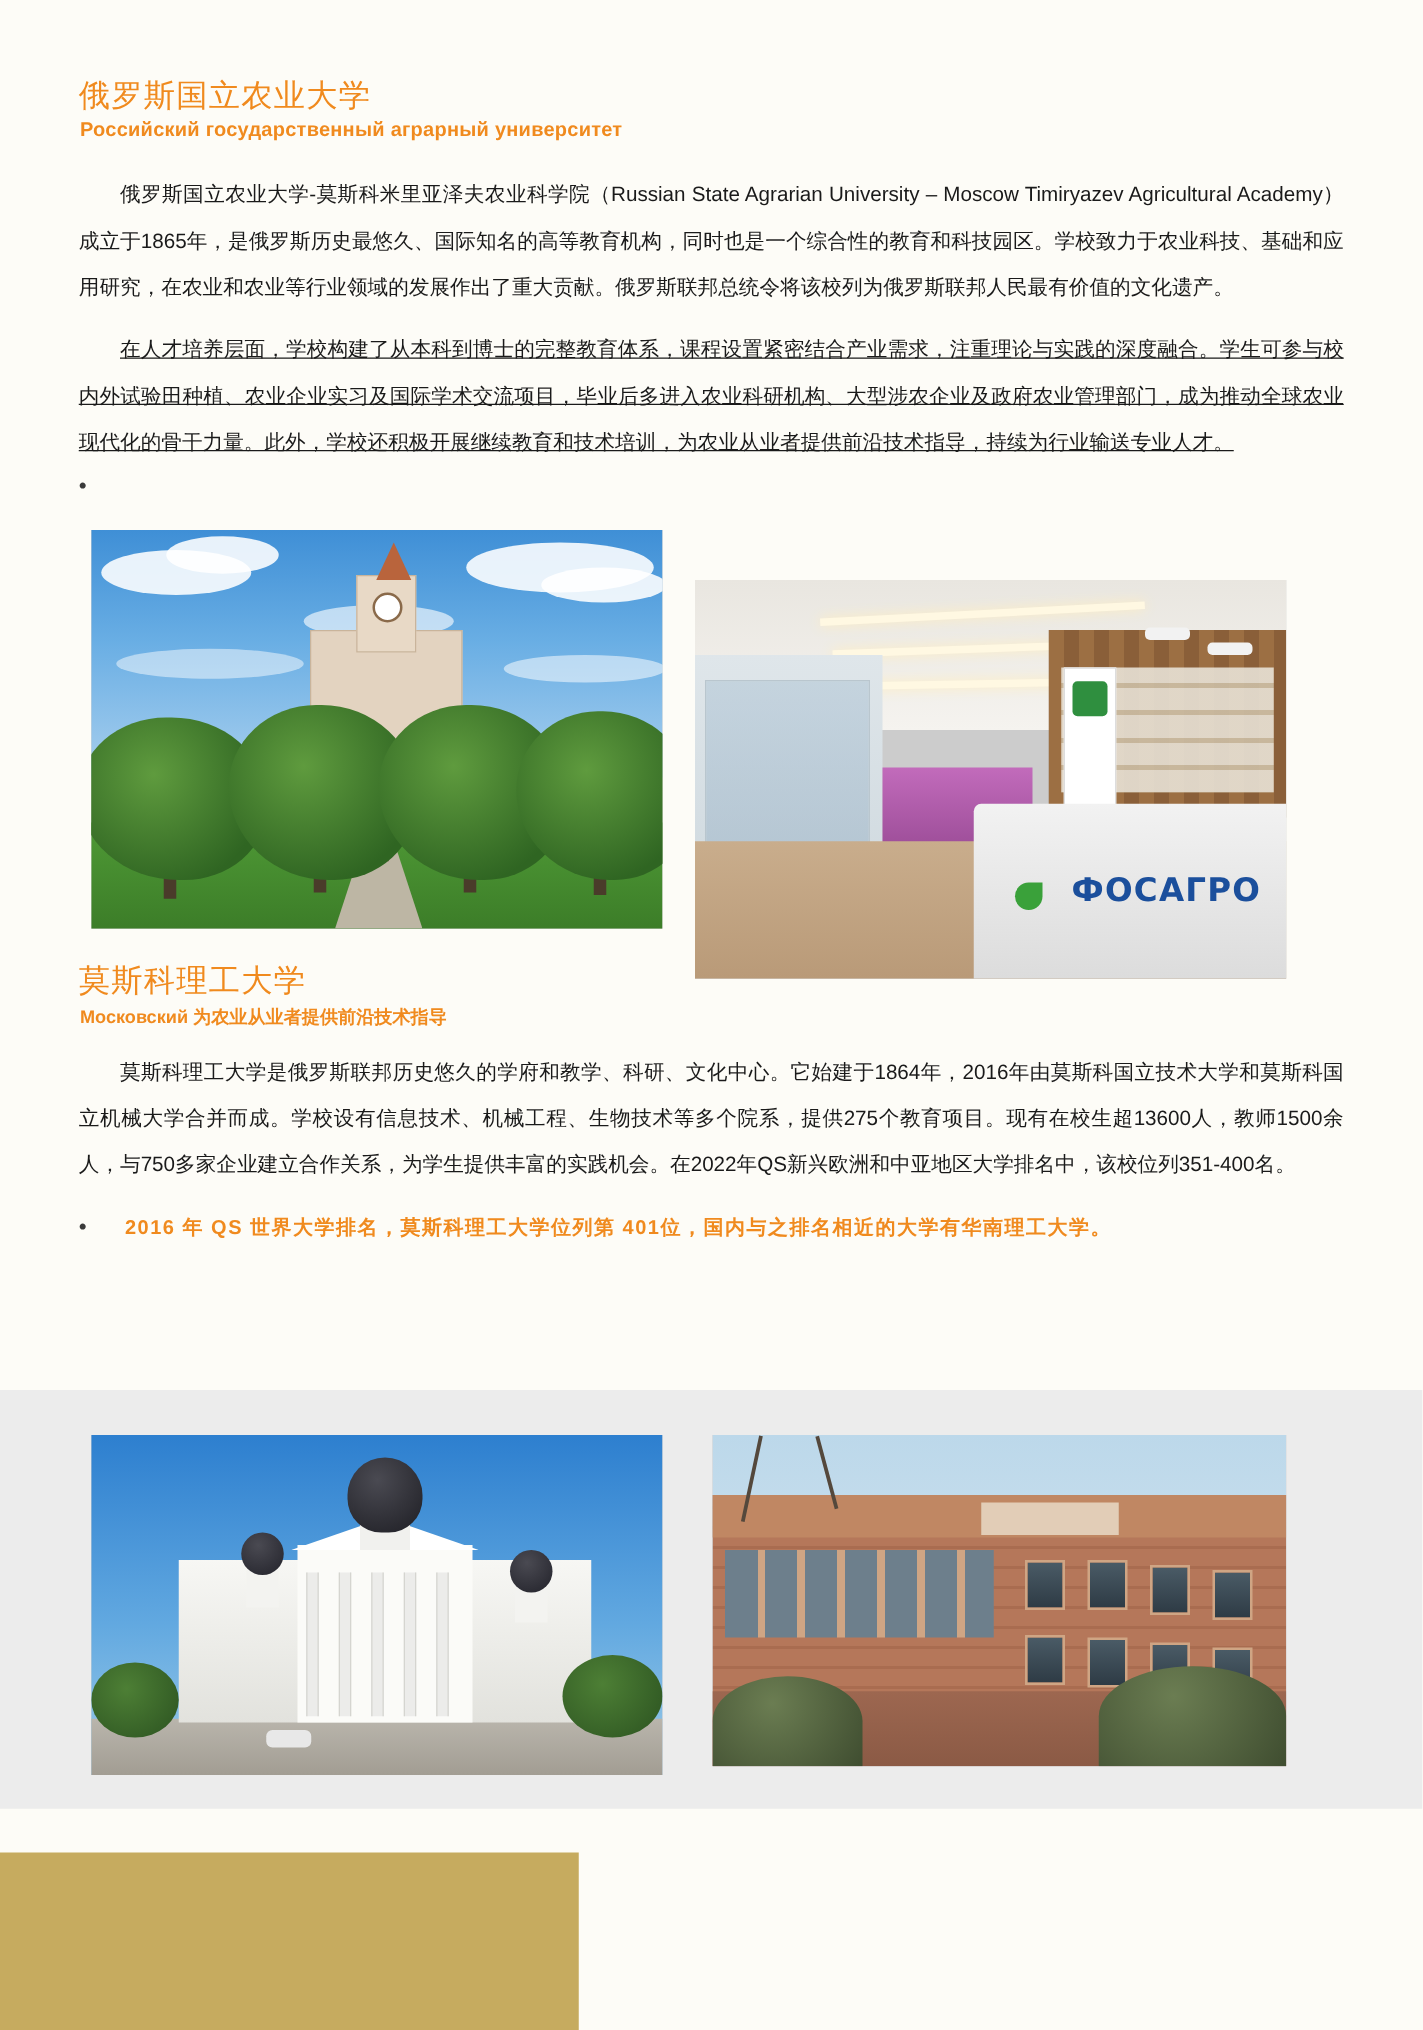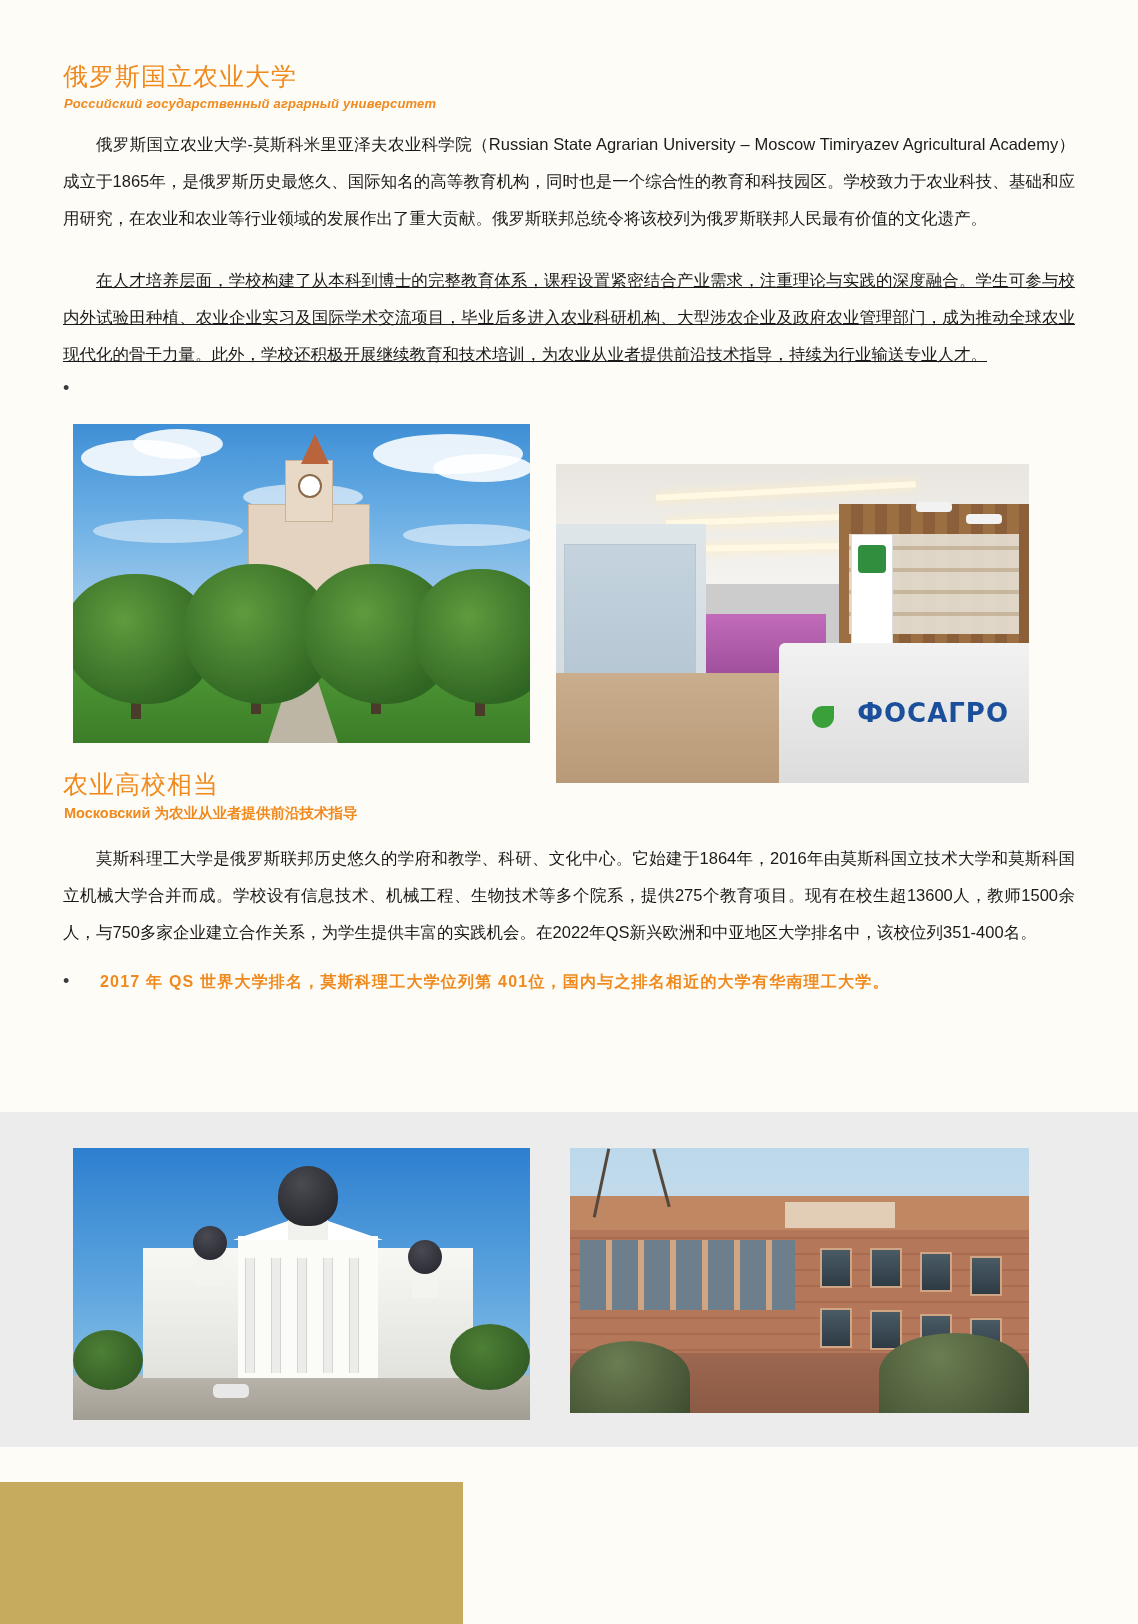--- a/index.html
+++ b/index.html
@@ -33,37 +33,36 @@
     top: 60px;
     font-size: 25px;
     color: #f08a1e;
     letter-spacing: 1px;
     font-weight: 500;
   }
   .title-ru {
     position: absolute;
     left: 64px;
     top: 96px;
-    font-size: 13px;
+    font-size: 16px;
     color: #f08a1e;
     font-weight: bold;
     letter-spacing: 0.2px;
-    font-style: italic;
   }
   .para {
     position: absolute;
     color: #1a1a1a;
     font-size: 16.5px;
     line-height: 37px;
     text-align: justify;
     text-justify: inter-character;
   }
   #p1 {
     left: 63px;
-    top: 126px;
+    top: 138px;
     width: 1012px;
     text-indent: 33px;
   }
   #p2 {
     left: 63px;
     top: 262px;
     width: 1012px;
     text-indent: 33px;
     text-decoration: underline;
   }
@@ -441,28 +440,28 @@
       <div class="lamp l1"></div>
       <div class="lamp l2"></div>
       <div class="counter"></div>
       <div class="leafmark"></div>
       <div class="logo">ФОСАГРО</div>
       <span class="sr-only">ФОСАГРО 企业展厅接待台</span>
     </div>
   </div>
 
   <div class="sec2">
-    <div class="title2-cn">农业高校相当</div>
+    <div class="title2-cn">莫斯科理工大学</div>
     <div class="title2-ru">Московский 为农业从业者提供前沿技术指导</div>
 
     <div class="para" id="p3">莫斯科理工大学是俄罗斯联邦历史悠久的学府和教学、科研、文化中心。它始建于1864年，2016年由莫斯科国立技术大学和莫斯科国立机械大学合并而成。学校设有信息技术、机械工程、生物技术等多个院系，提供275个教育项目。现有在校生超13600人，教师1500余人，与750多家企业建立合作关系，为学生提供丰富的实践机会。在2022年QS新兴欧洲和中亚地区大学排名中，该校位列351-400名。</div>
 
     <div class="bullet-row" id="b2">
       <span class="bullet-dot">•</span>
-      <span class="bullet-text">2017 年 QS 世界大学排名，莫斯科理工大学位列第 401位，国内与之排名相近的大学有华南理工大学。</span>
+      <span class="bullet-text">2016 年 QS 世界大学排名，莫斯科理工大学位列第 401位，国内与之排名相近的大学有华南理工大学。</span>
     </div>
   </div>
 
   <div class="gray-band"></div>
 
   <div class="img" id="img3">
     <div class="sky"></div>
     <div class="ground"></div>
     <div class="body"></div>
     <div class="turbase tbl"></div>

